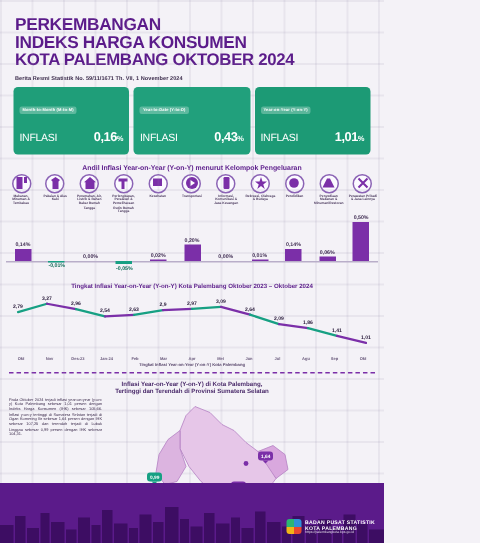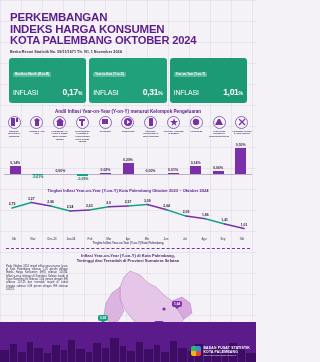--- a/index.html
+++ b/index.html
@@ -201,28 +201,28 @@
     <div class="title-line">INDEKS HARGA KONSUMEN</div>
     <div class="title-line l3">KOTA PALEMBANG OKTOBER 2024</div>
     <div class="brs">Berita Resmi Statistik No. 59/11/1671 Th. VII, 1 November 2024</div>
   </div>
 
   <div class="kpis">
     <div class="kpi kpi-1">
       <div class="kpi-tag">Month-to-Month (M-to-M)</div>
       <div class="kpi-row">
         <span class="kpi-label">INFLASI</span>
-        <span><span class="kpi-val">0,17</span><span class="kpi-pct">%</span></span>
+        <span><span class="kpi-val">0,16</span><span class="kpi-pct">%</span></span>
       </div>
     </div>
     <div class="kpi kpi-2">
       <div class="kpi-tag">Year-to-Date (Y-to-D)</div>
       <div class="kpi-row">
         <span class="kpi-label">INFLASI</span>
-        <span><span class="kpi-val">0,31</span><span class="kpi-pct">%</span></span>
+        <span><span class="kpi-val">0,43</span><span class="kpi-pct">%</span></span>
       </div>
     </div>
     <div class="kpi kpi-3">
       <div class="kpi-tag">Year-on-Year (Y-on-Y)</div>
       <div class="kpi-row">
         <span class="kpi-label">INFLASI</span>
         <span><span class="kpi-val">1,01</span><span class="kpi-pct">%</span></span>
       </div>
     </div>
   </div>

